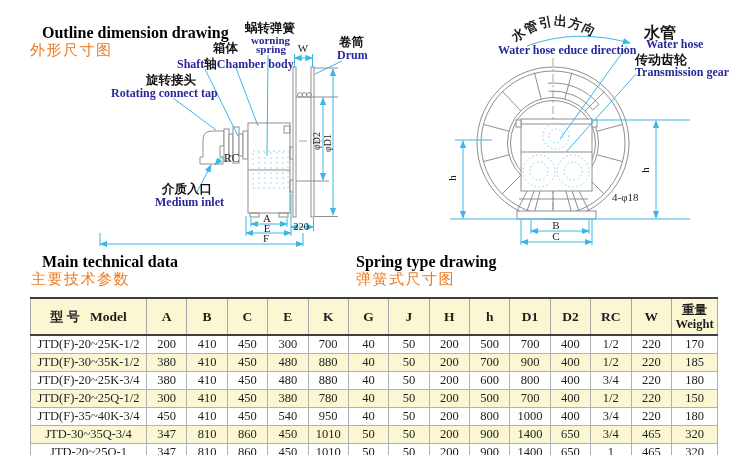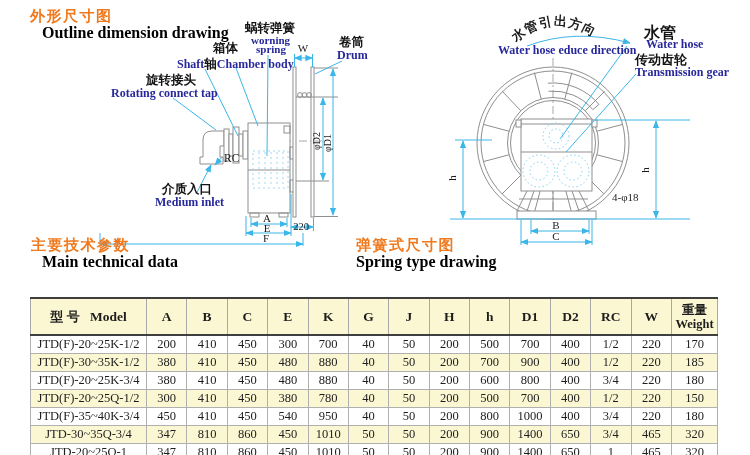--- a/index.html
+++ b/index.html
@@ -1,22 +1,22 @@
 <!DOCTYPE html>
 <html><head>
 <meta charset="utf-8">
 <style>
   html,body{margin:0;padding:0;background:#fff;}
   .page{position:relative;width:750px;height:455px;background:#ffffff;overflow:hidden;
         font-family:"Liberation Sans","DejaVu Sans",sans-serif;}
   .abs{position:absolute;white-space:nowrap;}
   .cn{font-weight:bold;color:#141414;font-family:"Liberation Sans","DejaVu Sans",sans-serif;}
   .en{font-weight:bold;color:#28289b;font-family:"Liberation Serif","DejaVu Serif",serif;}
-  .hd-cn{color:#f0791d;font-size:15px;font-weight:bold;letter-spacing:1.5px;
-         font-family:"Liberation Sans","DejaVu Sans",sans-serif;}
+  .hd-cn{color:#f0791d;font-size:15px;font-weight:normal;letter-spacing:1.5px;
+         font-family:"Liberation Sans","DejaVu Sans",sans-serif;margin-top:34px;}
   .hd-en{color:#000000;font-size:16px;font-weight:bold;
          font-family:"Liberation Serif","DejaVu Serif",serif;margin-left:12px;}
   svg text{font-family:"Liberation Serif","DejaVu Serif",serif;fill:#1c1c1c;}
 
   
   .tablewrap{position:absolute;left:30px;top:277px;width:688px;margin-top:20px;}
   table.spec{border-collapse:collapse;width:100%;table-layout:fixed;
              font-family:"Liberation Serif","DejaVu Serif",serif;color:#1d1d1d;
              border-top:2px solid #3f3f3f;border-bottom:2px solid #3f3f3f;}
   table.spec th{background:#fcf7d3;height:33px;font-weight:bold;font-size:13.5px;

